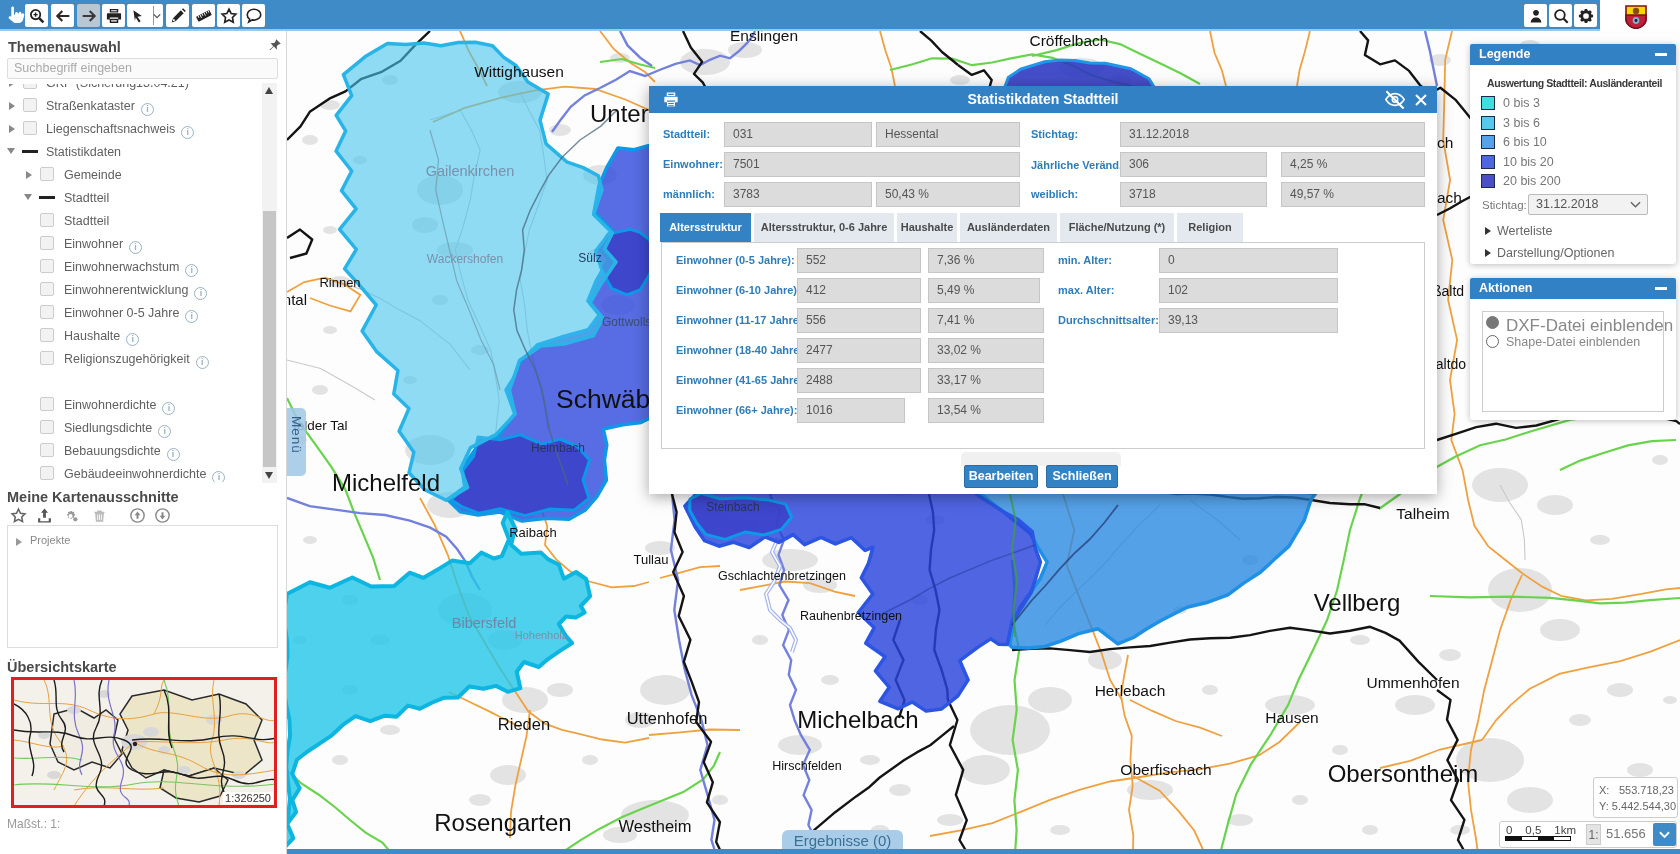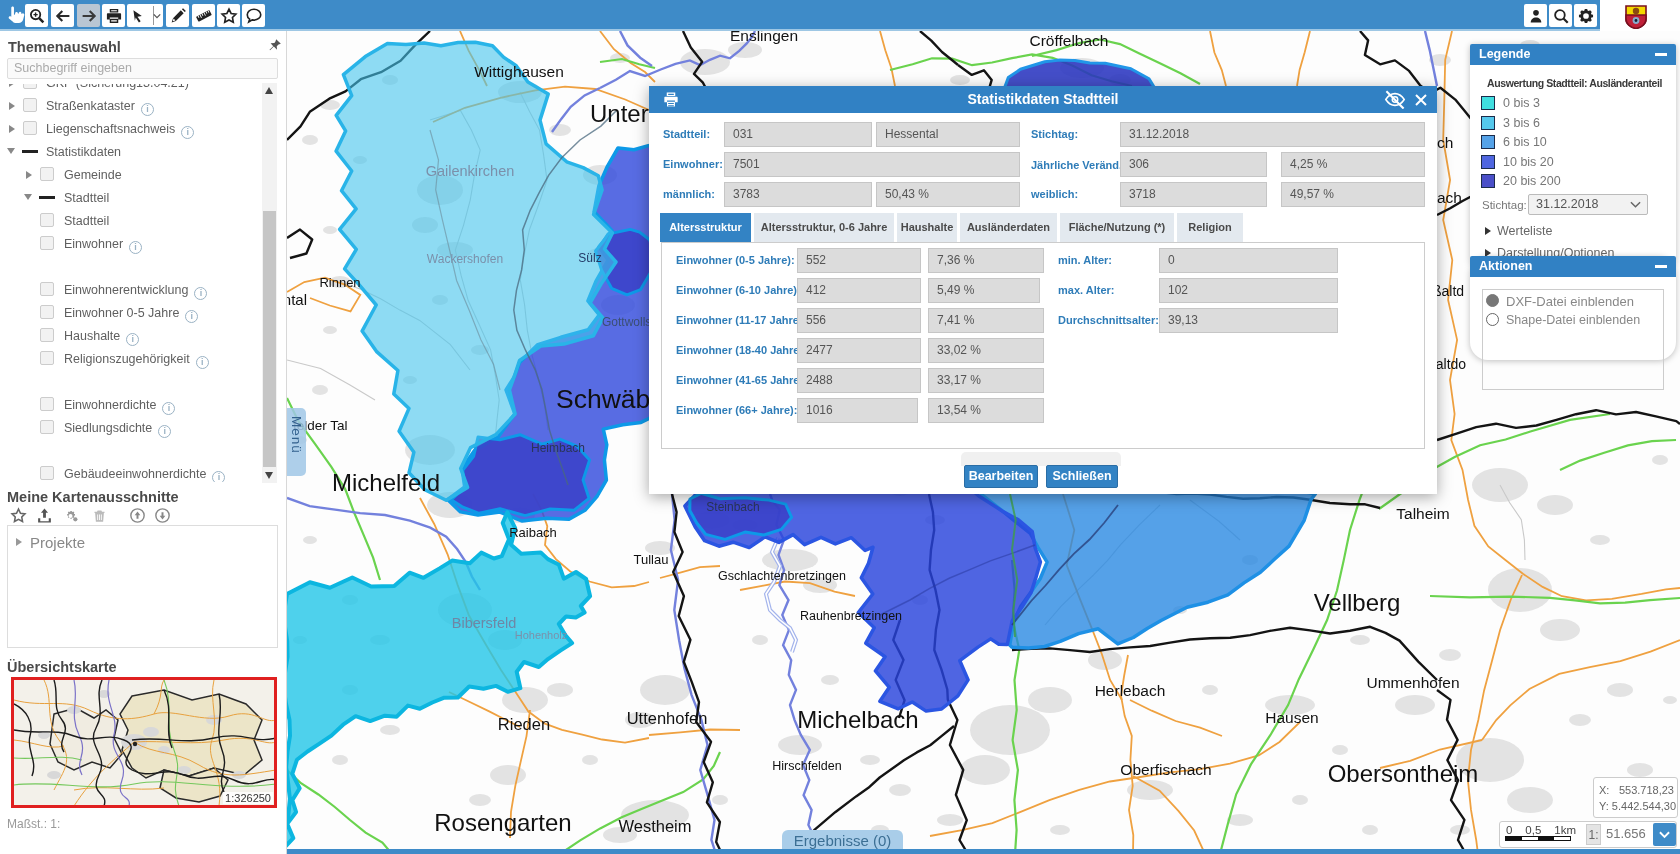--- a/index.html
+++ b/index.html
@@ -26,21 +26,21 @@
 .trow .lab { position:absolute; top:4px; font-size:12.5px; white-space:nowrap; }
 .trow .line { position:absolute; top:9px; width:16px; height:3px; background:#222; }
 .info { display:inline-block; width:13px; height:13px; border:1.4px solid #9ab2c4; border-radius:50%; color:#9ab2c4; font-size:9px; font-weight:bold; text-align:center; line-height:11px; vertical-align:-2px; margin-left:6px; }
 #sb-scroll { position:absolute; right:9px; top:52px; width:15px; height:400px; background:#f2f2f2; }
 #sb-thumb { position:absolute; left:1px; top:128px; width:13px; height:256px; background:#c6c6c6; }
 .sb-arrow { position:absolute; left:3px; width:0; height:0; }
 
 #mka-head { position:absolute; left:7px; top:458px; }
 #mka-icons { position:absolute; left:8px; top:474px; width:270px; height:22px; color:#777; }
 #mka-box { position:absolute; left:7px; top:494px; width:271px; height:123px; border:1px solid #ddd; }
-#mka-box .lab { position:absolute; left:8px; top:8px; color:#888; font-size:15px; }
+#mka-box .lab { position:absolute; left:8px; top:8px; color:#888; font-size:11px; }
 #uek-head { position:absolute; left:7px; top:628px; }
 #ovmap { position:absolute; left:11px; top:646px; width:266px; height:131px; border:3px solid #e02020; background:#f2f0ea; overflow:hidden; }
 #ovscale { position:absolute; right:1px; bottom:1px; background:rgba(255,255,255,.8); font-size:11px; color:#333; padding:0 2px; }
 #masst { position:absolute; left:7px; top:786px; color:#999; font-size:12px;text-align:right; }
 
 
 #map { position:absolute; left:287px; top:31px; width:1393px; height:823px; background:#fff; overflow:hidden; }
 #menutab { position:absolute; left:0; top:377px; width:19px; height:68px; background:rgba(160,199,230,.85); border-radius:0 5px 5px 0; }
 #menutab span { position:absolute; left:2px; top:8px; writing-mode:vertical-rl; font-size:13.5px; color:#33618e; letter-spacing:1px; }
 #ergtab { position:absolute; left:495px; top:799px; width:121px; height:20px; background:#a9cde9; border-radius:6px 6px 0 0; color:#3c6f94; font-size:15px; text-align:center; line-height:21px; }
@@ -58,21 +58,21 @@
 .tab { position:absolute; top:127px; height:29px; background:#e3e9ef; color:#4a4a4a; font-weight:bold; font-size:11px; text-align:center; line-height:29px; }
 .tab.act { background:#3383c4; color:#fff; }
 #tabpane { position:absolute; left:12px; top:156px; width:764px; height:207px; border:1px solid #ccc; background:#fff; }
 .dbtn { position:absolute; top:379px; height:23px; background:#3383c4; border:1px solid #2a6da5; color:#fff; font-weight:bold; font-size:12.5px; text-align:center; line-height:21px; border-radius:2px; }
 
 
 .panel { position:absolute; left:1470px; width:206px; background:#fff; border-radius:3px; box-shadow:0 1px 6px rgba(0,0,0,.25); }
 .phead { height:21px; background:#3181c4; color:#fff; font-weight:bold; font-size:12.5px; line-height:21px; padding-left:9px; border-radius:2px 2px 0 0; position:relative; }
 .phead .min { position:absolute; right:9px; top:9px; width:12px; height:3px; background:#fff; }
 #legende { top:44px; height:220px; }
-#aktionen { top:256px; height:104px;border-radius:18px; }
+#aktionen { top:278px; height:142px; }
 .lrow { position:relative; height:19.5px; font-size:12.5px; color:#777; }
 .lsq { position:absolute; left:11px; top:2px; width:14px; height:14px; border:1.6px solid #1c2b4a; }
 .lsq-lab { position:absolute; left:33px; top:2px; }
 </style>
 </head>
 <body>
 <div id="stage">
 
 <div id="map">
   <svg id="mapsvg" width="1393" height="823" viewBox="0 0 1393 823">
@@ -477,20 +477,24 @@
           <span class="lab" style="left:64px">Stadtteil</span>
         </div>
     <div class="trow" style="top:126px">
           <span class="cb" style="left:40px"></span>
           <span class="lab" style="left:64px">Stadtteil</span>
         </div>
     <div class="trow" style="top:149px">
           <span class="cb" style="left:40px"></span>
           <span class="lab" style="left:64px">Einwohner<span class="info">i</span></span>
         </div>
+    <div class="trow" style="top:172px">
+          <span class="cb" style="left:40px"></span>
+          <span class="lab" style="left:64px">Einwohnerwachstum<span class="info">i</span></span>
+        </div>
     <div class="trow" style="top:195px">
           <span class="cb" style="left:40px"></span>
           <span class="lab" style="left:64px">Einwohnerentwicklung<span class="info">i</span></span>
         </div>
     <div class="trow" style="top:218px">
           <span class="cb" style="left:40px"></span>
           <span class="lab" style="left:64px">Einwohner 0-5 Jahre<span class="info">i</span></span>
         </div>
     <div class="trow" style="top:264px">
           <span class="cb" style="left:40px"></span>
@@ -500,20 +504,24 @@
           <span class="cb" style="left:40px"></span>
           <span class="lab" style="left:64px">Haushalte<span class="info">i</span></span>
         </div>
     <div class="trow" style="top:310px">
           <span class="cb" style="left:40px"></span>
           <span class="lab" style="left:64px">Einwohnerdichte<span class="info">i</span></span>
         </div>
     <div class="trow" style="top:333px">
           <span class="cb" style="left:40px"></span>
           <span class="lab" style="left:64px">Siedlungsdichte<span class="info">i</span></span>
+        </div>
+    <div class="trow" style="top:356px">
+          <span class="cb" style="left:40px"></span>
+          <span class="lab" style="left:64px">Bebauungsdichte<span class="info">i</span></span>
         </div>
     <div class="trow" style="top:379px">
           <span class="cb" style="left:40px"></span>
           <span class="lab" style="left:64px">Gebäudeeinwohnerdichte<span class="info">i</span></span>
         </div>
   </div>
   <div id="sb-scroll">
     <span class="sb-arrow" style="top:4px;border-left:4.5px solid transparent;border-right:4.5px solid transparent;border-bottom:7px solid #444;"></span>
     <div id="sb-thumb"></div>
     <span class="sb-arrow" style="bottom:4px;border-left:4.5px solid transparent;border-right:4.5px solid transparent;border-top:7px solid #444;"></span>
@@ -657,21 +665,21 @@
   <div class="dinput" style="left:279px;top:222px;width:116px">7,41 %</div>
   <div class="dlabel" style="left:409px;top:228px">Durchschnittsalter:</div>
   <div class="dinput" style="left:510px;top:222px;width:179px">39,13</div>
   <div class="dlabel sm" style="left:27px;top:258px">Einwohner (18-40 Jahre):</div>
   <div class="dinput" style="left:148px;top:252px;width:124px">2477</div>
   <div class="dinput" style="left:279px;top:252px;width:116px">33,02 %</div>
   <div class="dlabel sm" style="left:27px;top:288px">Einwohner (41-65 Jahre):</div>
   <div class="dinput" style="left:148px;top:282px;width:124px">2488</div>
   <div class="dinput" style="left:279px;top:282px;width:116px">33,17 %</div>
   <div class="dlabel sm" style="left:27px;top:318px">Einwohner (66+ Jahre):</div>
-  <div class="dinput" style="left:148px;top:312px;width:121px">1016</div>
+  <div class="dinput" style="left:148px;top:312px;width:108px">1016</div>
   <div class="dinput" style="left:279px;top:312px;width:116px">13,54 %</div>
   <div style="position:absolute;left:312px;top:366px;width:160px;height:14px;background:#f0f0f0;border-radius:5px 5px 0 0;"></div>
   <div class="dbtn" style="left:315px;width:74px">Bearbeiten</div>
   <div class="dbtn" style="left:397px;width:72px">Schließen</div>
 </div>
 
 <div id="legende" class="panel">
   <div class="phead">Legende<span class="min"></span></div>
   <div style="position:absolute;left:17px;top:33px;font-size:10.5px;letter-spacing:-0.4px;font-weight:bold;color:#3a3a3a;white-space:nowrap;">Auswertung Stadtteil: Ausländeranteil</div>
   <div style="position:absolute;left:0;top:50px;width:206px;">
@@ -702,18 +710,18 @@
           <path d="M1 1l5 5 5-5" stroke="#666" stroke-width="1.6" fill="none"></path>
         </svg>
   </div>
   <div style="position:absolute;left:15px;top:180px;font-size:12.5px;color:#666;"><span style="display:inline-block;width:0;height:0;border-left:6px solid #333;border-top:4.5px solid transparent;border-bottom:4.5px solid transparent;margin-right:6px;"></span>Werteliste</div>
   <div style="position:absolute;left:15px;top:202px;font-size:12.5px;color:#666;"><span style="display:inline-block;width:0;height:0;border-left:6px solid #333;border-top:4.5px solid transparent;border-bottom:4.5px solid transparent;margin-right:6px;"></span>Darstellung/Optionen</div>
 </div>
 <div id="aktionen" class="panel">
   <div class="phead">Aktionen<span class="min"></span></div>
   <div style="position:absolute;left:12px;top:33px;width:182px;height:101px;border:1px solid #ccc;"></div>
   <div style="position:absolute;left:16px;top:38px;width:13px;height:13px;border-radius:50%;background:#777;border:1.5px solid #777;"></div>
-  <div style="position:absolute;left:36px;top:38px;font-size:13px;color:#888;">DXF-Datei einblenden</div>
+  <div style="position:absolute;left:36px;top:38px;font-size:17px;color:#888;">DXF-Datei einblenden</div>
   <div style="position:absolute;left:16px;top:57px;width:13px;height:13px;border-radius:50%;background:#fff;border:1.5px solid #666;"></div>
   <div style="position:absolute;left:36px;top:57px;font-size:12.5px;color:#888;">Shape-Datei einblenden</div>
 </div>
 
 </div>
 
 </body></html>

